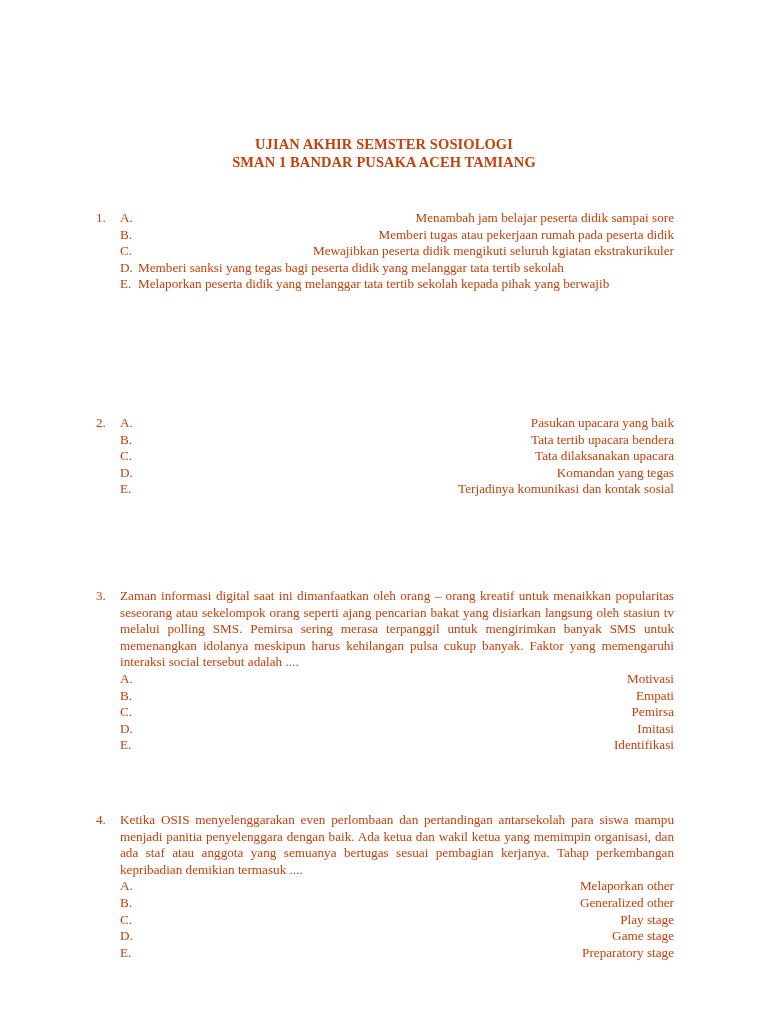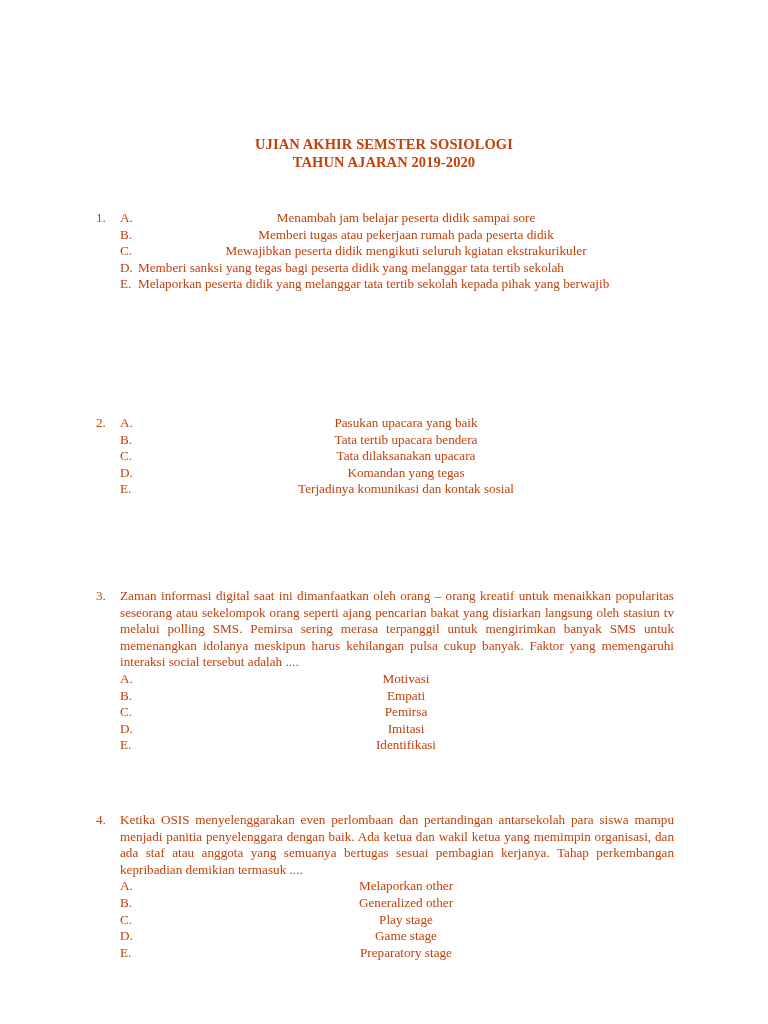--- a/index.html
+++ b/index.html
@@ -24,30 +24,30 @@
   .q-num { position: absolute; left: 0; top: 0; width: 24px; }
   .q-body { margin-left: 24px; text-align: justify; }
   .q-text { text-align: justify; }
   .opt { display: flex; text-align: justify; }
   .opt-letter { width: 18px; flex: 0 0 18px; white-space: nowrap; }
   .opt-text { flex: 1; }
   #q1 { top: 162px; }
   #q2 { top: 367px; }
   #q3 { top: 540px; }
   #q4 { top: 764px; }
-  .nojust { text-align: center; }
+  .nojust { text-align: right; }
 </style>
 </head>
 <body>
 
 <div class="page">
 
   <div class="header">
     <div>UJIAN AKHIR SEMSTER SOSIOLOGI</div>
-    <div>TAHUN AJARAN 2019-2020</div>
+    <div>SMAN 1 BANDAR PUSAKA ACEH TAMIANG</div>
   </div>
 
   <div class="question" id="q1">
     <div class="q-num">1.</div>
     <div class="q-body">
       <div class="opt">
           <span class="opt-letter">A.</span>
           <span class="opt-text nojust">Menambah jam belajar peserta didik sampai sore</span>
         </div>
       <div class="opt">

